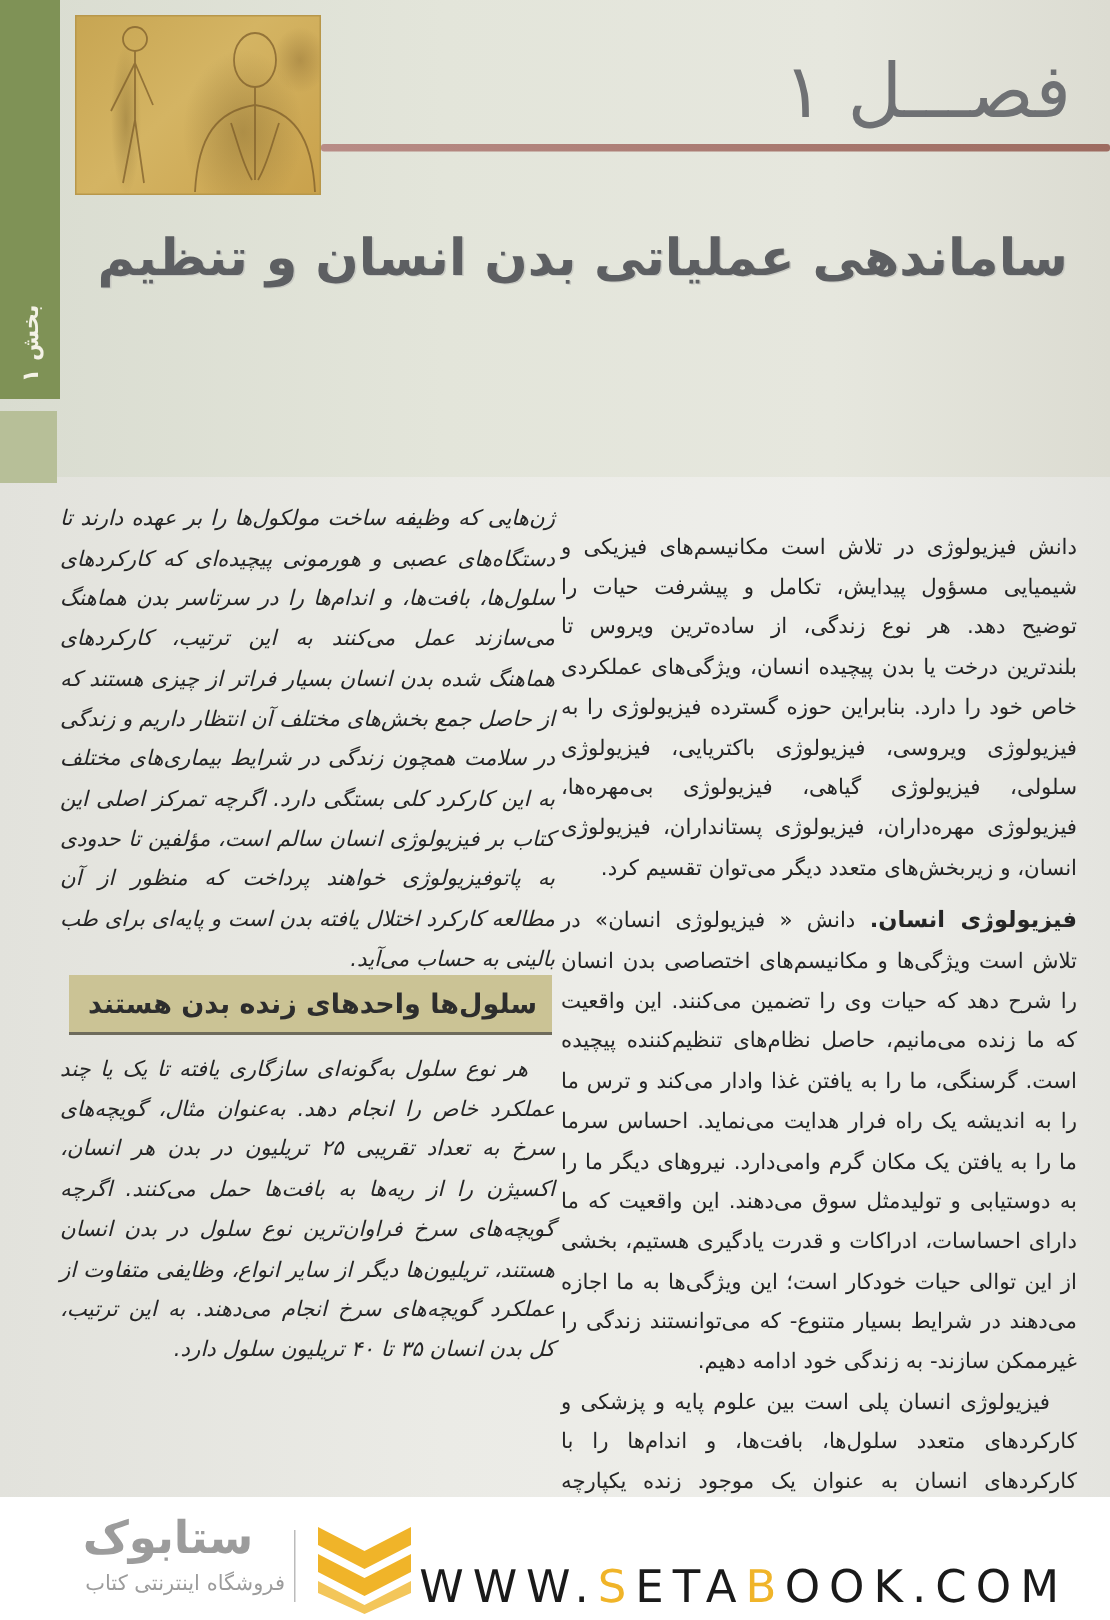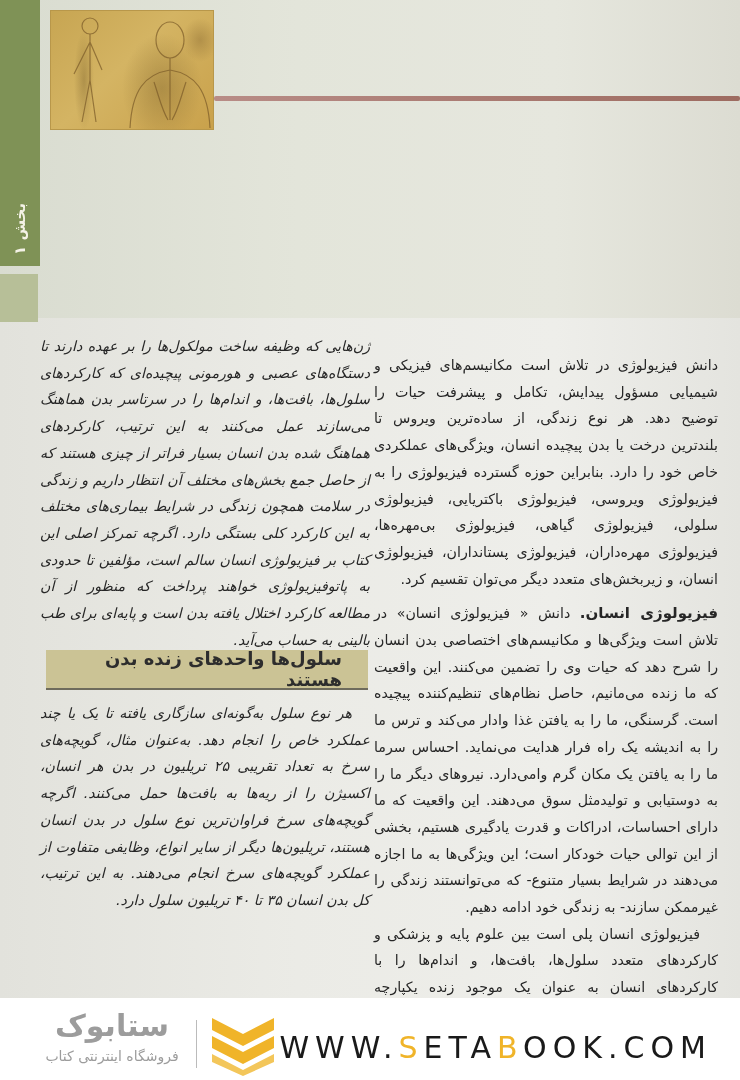--- a/index.html
+++ b/index.html
@@ -66,45 +66,45 @@
   }
   .col p { margin:0; }
   .col-right { left:374px; width:344px; top:352px; }
   .col-left { left:40px; width:330px; top:333px;font-style:italic; }
   .col-right p.indent, .col-left p.indent { text-indent:18px; }
   .col strong { font-weight:bold; font-size:15px; }
   .section-heading {
     position:absolute; left:46px; top:650px; width:322px; height:40px;
     background:#cbc395; border-bottom:2px solid #6e6b5c;
     direction:rtl; display:flex; align-items:center;
-    padding-right:26px; box-sizing:border-box;
+    padding-right:10px; box-sizing:border-box;
     font-size:18px; font-weight:bold; color:#2d2d2d;
   }
   .footer {
     position:absolute; left:0; top:998px; width:740px; height:82px; background:#ffffff;
   }
   .store-name {
     position:absolute; right:28px; top:12px; direction:rtl;
     font-size:22px; color:#111; font-weight:bold;
   }
   .store-url {
-    position:absolute; right:28px; top:32px;
+    position:absolute; right:28px; top:43px;
     font-size:30px; letter-spacing:6px; color:#1a1a1a;
     font-family:"DejaVu Sans", sans-serif;
   }
   .store-url .accent { color:#f0b429; }
   .logo-mark { position:absolute; left:208px; top:16px; width:70px; height:62px; }
   .logo-divider { position:absolute; left:196px; top:22px; width:1px; height:48px; background:#bbb; }
   .logo-text {
     position:absolute; left:34px; top:10px; width:156px; height:36px;
     font-size:30px; font-weight:bold; color:#9c9c9c; direction:rtl; text-align:center;
   }
   .logo-sub {
     position:absolute; left:34px; top:50px; width:156px;
-    font-size:14px; color:#9c9c9c; direction:rtl; text-align:center;
+    font-size:14px; color:#9c9c9c; direction:rtl; text-align:right;
   }
 </style>
 </head>
 <body>
 
 <div class="page">
   <div class="page-lower"></div>
 
   <div class="side-band">
     <div class="side-label">بخش ۱</div>
@@ -117,21 +117,23 @@
         <circle cx="40" cy="16" r="8"></circle>
         <path d="M40 24 L40 70 M40 32 L24 64 M40 32 L52 60 M40 70 L32 112 M40 70 L46 112"></path>
         <ellipse cx="120" cy="30" rx="14" ry="18"></ellipse>
         <path d="M120 48 L120 110 M120 60 C95 64 82 80 80 118 M120 60 C145 64 158 80 160 118"></path>
         <path d="M104 72 C110 90 112 100 118 110 M136 72 C130 90 128 100 122 110"></path>
       </g>
     </svg>
   </div>
 
   <div class="chapter-rule"></div>
+  <div class="chapter-number">فصـــل ۱</div>
 
+  <div class="title l1">ساماندهی عملیاتی بدن انسان و تنظیم</div>
 
   <div class="col col-right">
     <p>دانش فیزیولوژی در تلاش است مکانیسم‌های فیزیکی و شیمیایی مسؤول پیدایش، تکامل و پیشرفت حیات را توضیح دهد. هر نوع زندگی، از ساده‌ترین ویروس تا بلندترین درخت یا بدن پیچیده انسان، ویژگی‌های عملکردی خاص خود را دارد. بنابراین حوزه گسترده فیزیولوژی را به فیزیولوژی ویروسی، فیزیولوژی باکتریایی، فیزیولوژی سلولی، فیزیولوژی گیاهی، فیزیولوژی بی‌مهره‌ها، فیزیولوژی مهره‌داران، فیزیولوژی پستانداران، فیزیولوژی انسان، و زیربخش‌های متعدد دیگر می‌توان تقسیم کرد.</p>
     <p style="margin-top:8px;">
       <strong>فیزیولوژی انسان.</strong><span> دانش « فیزیولوژی انسان» در تلاش است ویژگی‌ها و مکانیسم‌های اختصاصی بدن انسان را شرح دهد که حیات وی را تضمین می‌کنند. این واقعیت که ما زنده می‌مانیم، حاصل نظام‌های تنظیم‌کننده پیچیده است. گرسنگی، ما را به یافتن غذا وادار می‌کند و ترس ما را به اندیشه یک راه فرار هدایت می‌نماید. احساس سرما ما را به یافتن یک مکان گرم وامی‌دارد. نیروهای دیگر ما را به دوستیابی و تولیدمثل سوق می‌دهند. این واقعیت که ما دارای احساسات، ادراکات و قدرت یادگیری هستیم، بخشی از این توالی حیات خودکار است؛ این ویژگی‌ها به ما اجازه می‌دهند در شرایط بسیار متنوع- که می‌توانستند زندگی را غیرممکن سازند- به زندگی خود ادامه دهیم.</span>
     </p>
     <p class="indent">فیزیولوژی انسان پلی است بین علوم پایه و پزشکی و کارکردهای متعدد سلول‌ها، بافت‌ها، و اندام‌ها را با کارکردهای انسان به عنوان یک موجود زنده یکپارچه می‌سازد. این یکپارچه-</p>
   </div>
 
   <div class="col col-left">

